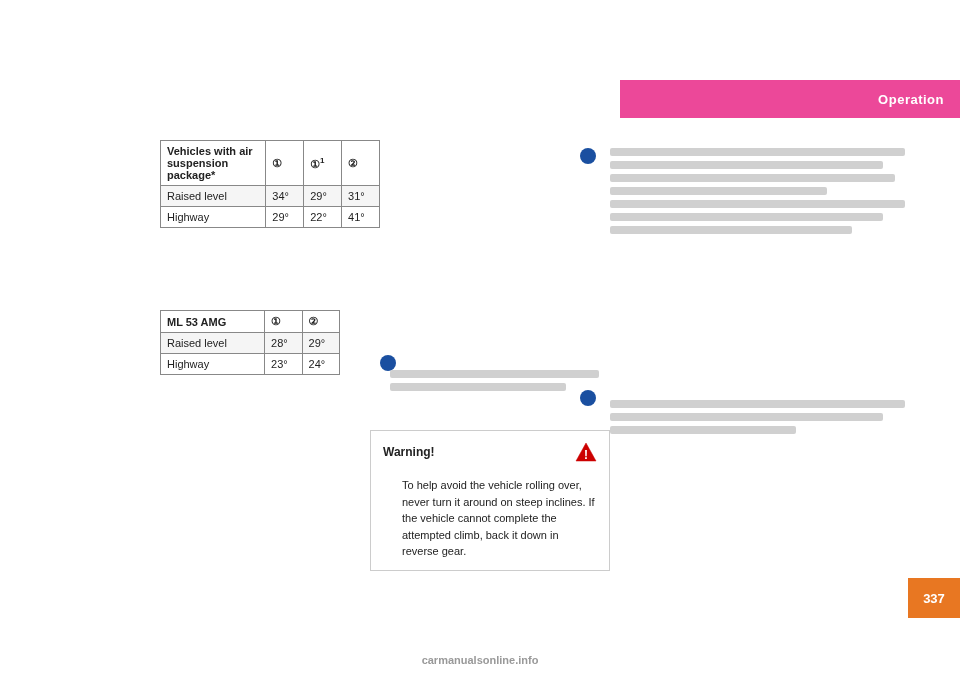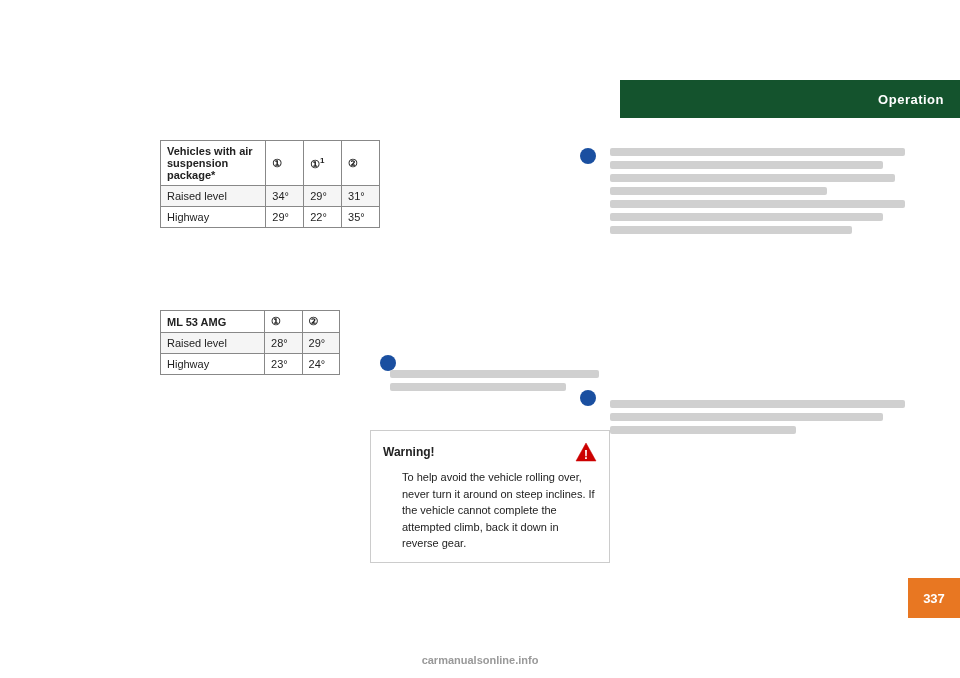--- a/index.html
+++ b/index.html
@@ -14,21 +14,21 @@
       position: relative;
     }
 
     
     .header-bar {
       position: absolute;
       top: 80px;
       right: 0;
       width: 340px;
       height: 38px;
-      background: #14532d;
+      background: #ec4899;
       display: flex;
       align-items: center;
       justify-content: flex-end;
       padding-right: 16px;
     }
     .header-title {
       color: #fff;
       font-weight: bold;
       font-size: 13px;
       letter-spacing: 0.5px;
@@ -148,21 +148,21 @@
       left: 370px;
       width: 240px;
       border: 1px solid #ccc;
       background: #fff;
       padding: 10px 12px;
     }
     .warning-header {
       display: flex;
       align-items: center;
       justify-content: space-between;
-      margin-bottom: 6px;
+      margin-bottom: 14px;
       gap: 30px;
     }
     .warning-title {
       font-weight: bold;
       font-size: 12px;
       color: #222;
     }
     .warning-icon {
       width: 22px;
       height: 22px;
@@ -245,21 +245,21 @@
       <tr>
         <td>Raised level</td>
         <td class="col-num">34°</td>
         <td class="col-num">29°</td>
         <td class="col-num">31°</td>
       </tr>
       <tr>
         <td>Highway</td>
         <td class="col-num">29°</td>
         <td class="col-num">22°</td>
-        <td class="col-num">35°</td>
+        <td class="col-num">41°</td>
       </tr>
     </tbody>
   </table>
 </div>
 
 <div class="table-section-2">
   <table class="data-table">
     <thead>
       <tr class="table-header-row">
         <th class="col-label">ML 53 AMG</th>

